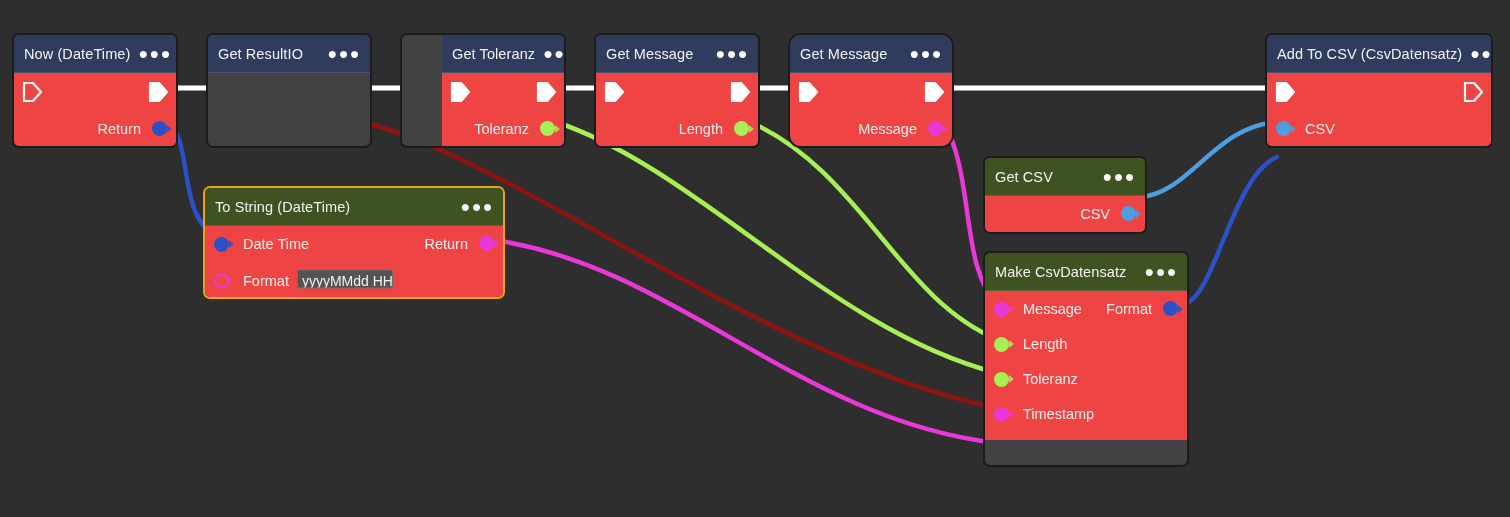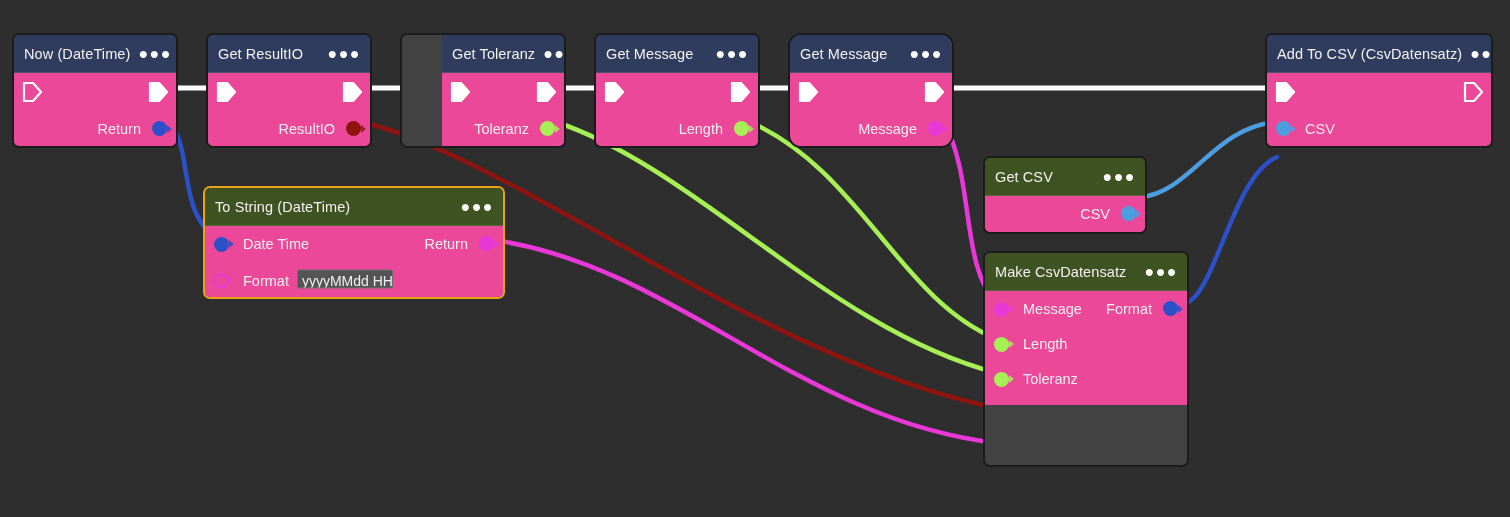--- a/index.html
+++ b/index.html
@@ -57,21 +57,21 @@
     color:#ffffff;
     font-size:16px;
     line-height:10px;
     letter-spacing:1.5px;
     font-weight:700;
     margin-left:8px;
     user-select:none;
   }
   .node-body{
     position:relative;
-    background:#ec4899;
+    background:#ef4444;
   }
   
   .exec-row{
     position:relative;
     height:38px;
   }
   .exec{
     position:absolute;
     top:50%;
     transform:translateY(-50%);
@@ -190,35 +190,20 @@
             <span class="pin" style="background: rgb(44, 80, 200); color: rgb(44, 80, 200);"></span>
           </div>
           <div class="pad-bottom"></div>
         </div>
       </div>
       <div class="node" style="left: 206px; top: 33px; width: 166px; height: 115px; text-align: right;">
         <div class="node-header hdr-blue">
           <span class="node-title">Get ResultIO</span>
           <span class="dots">●●●</span>
         </div>
-        <div class="node-body">
-          <div class="exec-row">
-            <span class="exec left"><svg viewBox="0 0 20 22" width="20" height="22">
-                <path d="M 2 2 L 11 2 L 19 11 L 11 20 L 2 20 Z" fill="#ffffff" stroke="#ffffff" stroke-width="2.2" stroke-linejoin="round"></path>
-              </svg></span>
-            <span class="exec right"><svg viewBox="0 0 20 22" width="20" height="22">
-                <path d="M 2 2 L 11 2 L 19 11 L 11 20 L 2 20 Z" fill="#ffffff" stroke="#ffffff" stroke-width="2.2" stroke-linejoin="round"></path>
-              </svg></span>
-          </div>
-          <div class="pin-row out row-out">
-            <span class="pin-label">ResultIO</span>
-            <span class="pin" style="background: rgb(142, 20, 16); color: rgb(142, 20, 16);"></span>
-          </div>
-          <div class="pad-bottom"></div>
-        </div>
       </div>
       <div class="node" style="left: 400px; top: 33px; width: 166px; height: 115px; padding-left: 40px;">
         <div class="node-header hdr-blue">
           <span class="node-title">Get Toleranz</span>
           <span class="dots">●●●</span>
         </div>
         <div class="node-body">
           <div class="exec-row">
             <span class="exec left"><svg viewBox="0 0 20 22" width="20" height="22">
                 <path d="M 2 2 L 11 2 L 19 11 L 11 20 L 2 20 Z" fill="#ffffff" stroke="#ffffff" stroke-width="2.2" stroke-linejoin="round"></path>
@@ -358,19 +343,25 @@
           <div class="split-row">
             <span class="side-in">
               <span class="pin" style="background: rgb(166, 240, 86); color: rgb(166, 240, 86);"></span>
               <span class="pin-label">Length</span>
             </span>
           </div>
           <div class="split-row">
             <span class="side-in">
               <span class="pin" style="background: rgb(166, 240, 86); color: rgb(166, 240, 86);"></span>
               <span class="pin-label">Toleranz</span>
+            </span>
+          </div>
+          <div class="split-row">
+            <span class="side-in">
+              <span class="pin" style="background: rgb(232, 56, 216); color: rgb(232, 56, 216);"></span>
+              <span class="pin-label">Timestamp</span>
             </span>
           </div>
           <div class="pad-bottom"></div>
         </div>
       </div>
     </div>
 </div>
 
 </body></html>

